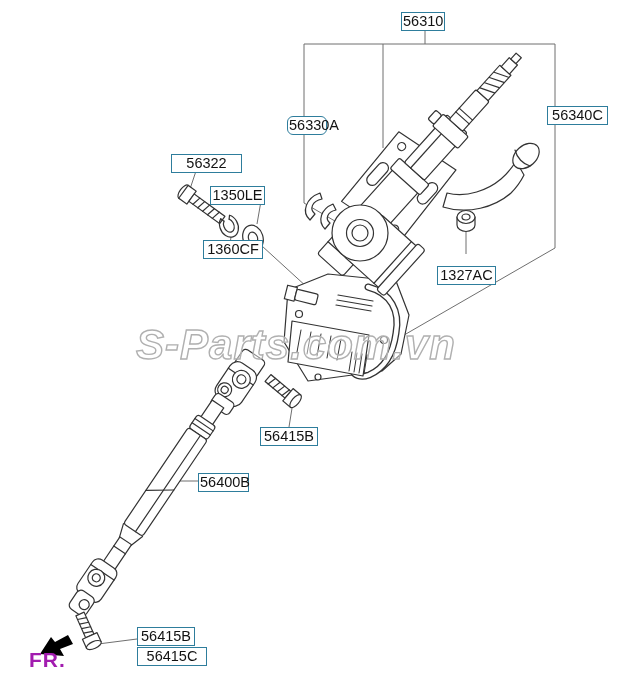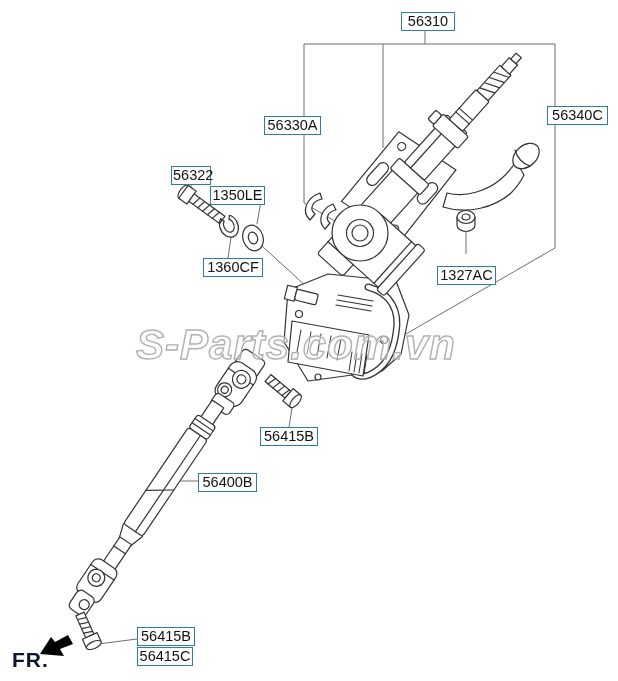--- a/index.html
+++ b/index.html
@@ -8,22 +8,22 @@
     font-family:"Liberation Sans", sans-serif; overflow:hidden;
   }
   svg { position:absolute; left:0; top:0; }
   .plabel {
     position:absolute; box-sizing:border-box; height:19px;
     border:1.5px solid #2e7d9c; background:#ffffff; color:#121212;
     font-size:14.5px; line-height:16px; text-align:center;
     padding:0 1px; white-space:nowrap; cursor:pointer;
   }
   .fr {
-    position:absolute; left:12px; top:648px; font-weight:bold;
-    font-size:21px; letter-spacing:1px; color:#0f172a;
+    position:absolute; left:29px; top:648px; font-weight:bold;
+    font-size:21px; letter-spacing:1px; color:#a21caf;
   }
 </style>
 </head>
 <body>
 
 <div class="stage">
 
 <svg width="618" height="681" viewBox="0 0 618 681">
 
   <g stroke="#6f6f6f" stroke-width="1" fill="none">
@@ -184,27 +184,27 @@
       <rect x="24" y="-8" width="10" height="16"></rect>
       <ellipse cx="34" cy="0" rx="3.5" ry="8"></ellipse>
     </g>
   </g>
 
   <polygon points="40,654 51,637 55,642 68,635 73,644 60,649 64,656" fill="#000000"></polygon>
 
   <text x="296" y="359" text-anchor="middle" font-size="42" font-style="italic" font-weight="bold" letter-spacing="1" font-family="Liberation Sans, sans-serif" fill="rgba(255,255,255,0.45)" stroke="#b0b0b0" stroke-width="1.4">S-Parts.com.vn</text>
 </svg>
 
-  <div class="plabel" style="left:401px; top:12px;  width:54px;">56310</div>
-  <div class="plabel" style="left:264px; top:116px; width:57px;">56330A</div>
+  <div class="plabel" style="left:401px; top:12px;  width:44px;">56310</div>
+  <div class="plabel" style="left:287px; top:116px; width:40px;border-radius:6px;">56330A</div>
   <div class="plabel" style="left:523px; top:106px; width:61px;margin-left:24px;">56340C</div>
-  <div class="plabel" style="left:171px; top:166px; width:40px;">56322</div>
+  <div class="plabel" style="left:171px; top:154px; width:71px;">56322</div>
   <div class="plabel" style="left:210px; top:186px; width:55px;">1350LE</div>
-  <div class="plabel" style="left:203px; top:258px; width:60px;">1360CF</div>
+  <div class="plabel" style="left:203px; top:240px; width:60px;">1360CF</div>
   <div class="plabel" style="left:437px; top:254px; width:59px;margin-top:12px;">1327AC</div>
   <div class="plabel" style="left:260px; top:427px; width:58px;">56415B</div>
-  <div class="plabel" style="left:198px; top:473px; width:59px;">56400B</div>
+  <div class="plabel" style="left:198px; top:473px; width:51px;">56400B</div>
   <div class="plabel" style="left:137px; top:627px; width:58px;">56415B</div>
-  <div class="plabel" style="left:137px; top:647px; width:56px;">56415C</div>
+  <div class="plabel" style="left:137px; top:647px; width:70px;">56415C</div>
 
   <div class="fr">FR.</div>
 
 </div>
 
 </body></html>

